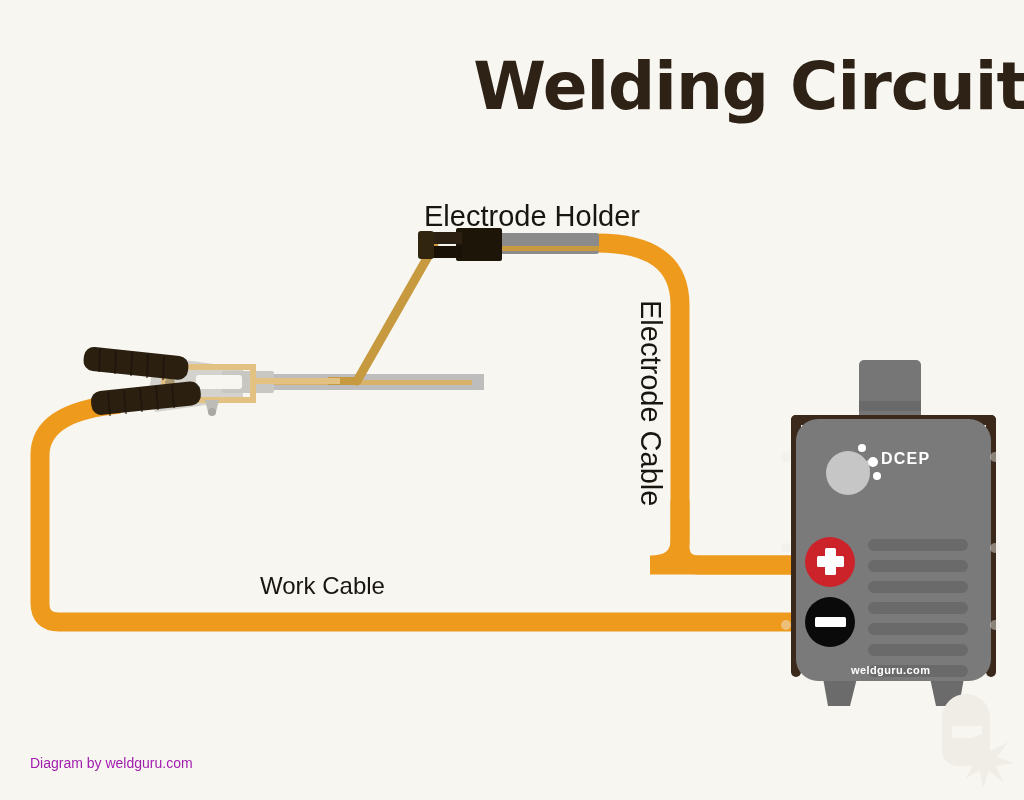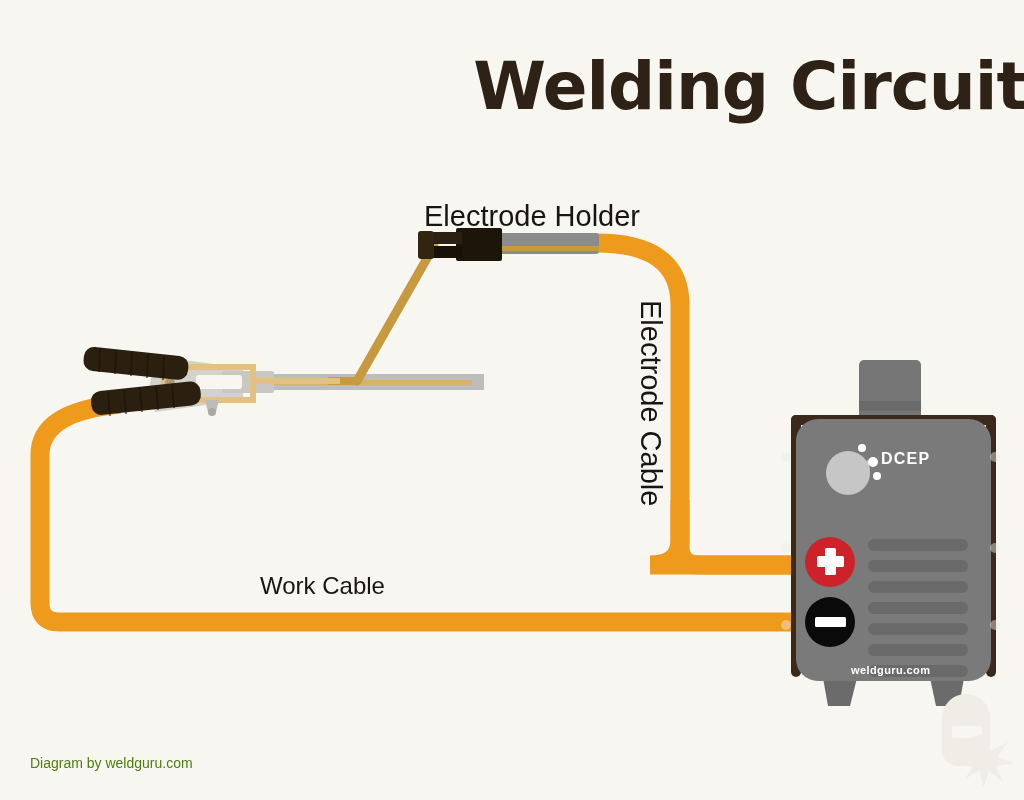--- a/index.html
+++ b/index.html
@@ -78,21 +78,21 @@
     top: 664px;
     font-size: 11px;
     font-weight: bold;
     letter-spacing: 0.4px;
     color: #FFFFFF;
   }
   #credit {
     left: 30px;
     top: 755px;
     font-size: 14px;
-    color: #4d7c0f;
+    color: #a21caf;
   }
 </style>
 </head>
 <body>
 
 <div id="stage">
 
   <svg class="layer" viewBox="0 0 1024 800">
 
     <path d="M 597 243 C 650 243 680 262 680 305 L 680 540 C 680 558 668 565 650 565 L 812 565" fill="none" stroke="#EE9A1D" stroke-width="19" stroke-linecap="butt"></path>

